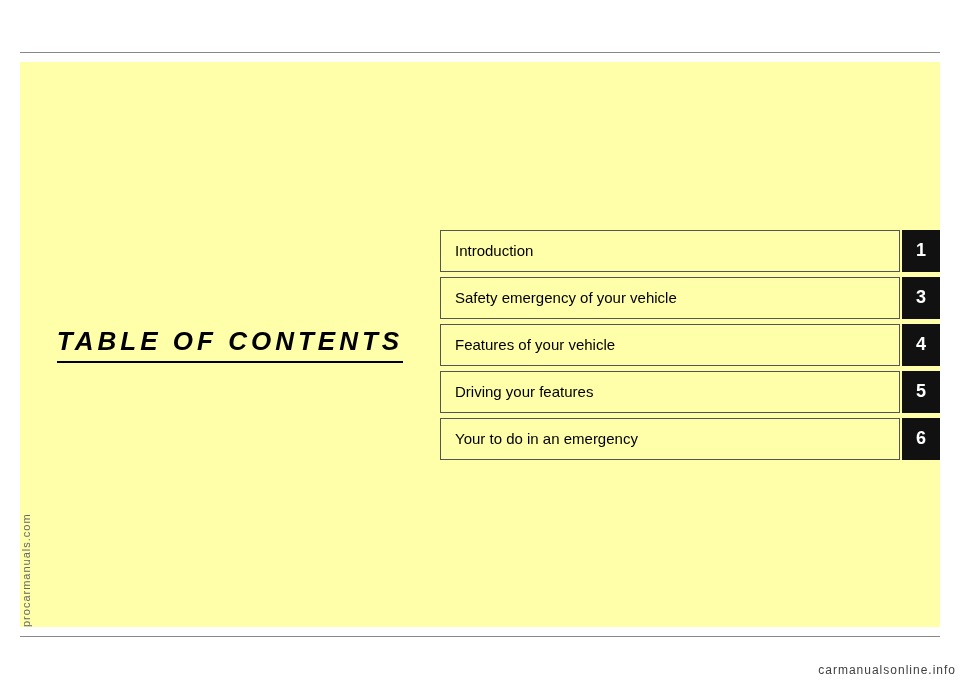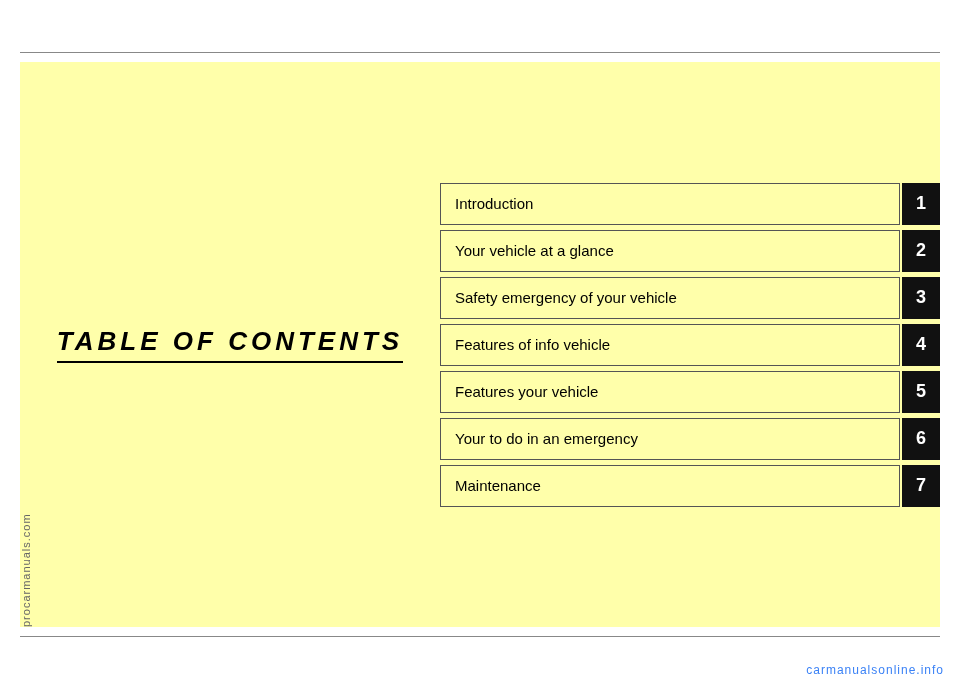--- a/index.html
+++ b/index.html
@@ -115,23 +115,23 @@
       align-items: center;
       justify-content: center;
       font-size: 18px;
       font-weight: bold;
       margin-left: 2px;
     }
 
     .footer-brand {
       position: absolute;
       bottom: 12px;
-      right: 16px;
+      right: 4px;
       font-size: 12px;
-      color: #3b82f6;
+      color: #404040;
       letter-spacing: 1px;
     }
   </style>
 </head>
 <body>
 
 <div class="top-line"></div>
 <div class="bottom-line"></div>
 
 <div class="main-content">
@@ -140,39 +140,31 @@
     <div class="title-text">TABLE OF CONTENTS</div>
   </div>
 
   <div class="right-panel">
 
   <div class="toc-row">
         <div class="toc-label">Introduction</div>
         <div class="toc-number">1</div>
       </div>
       <div class="toc-row">
-        <div class="toc-label">Your vehicle at a glance</div>
-        <div class="toc-number">2</div>
-      </div>
-      <div class="toc-row">
         <div class="toc-label">Safety emergency of your vehicle</div>
         <div class="toc-number">3</div>
       </div>
       <div class="toc-row">
-        <div class="toc-label">Features of info vehicle</div>
+        <div class="toc-label">Features of your vehicle</div>
         <div class="toc-number">4</div>
       </div>
       <div class="toc-row">
-        <div class="toc-label">Features your vehicle</div>
+        <div class="toc-label">Driving your features</div>
         <div class="toc-number">5</div>
       </div>
       <div class="toc-row">
         <div class="toc-label">Your to do in an emergency</div>
         <div class="toc-number">6</div>
-      </div>
-      <div class="toc-row">
-        <div class="toc-label">Maintenance</div>
-        <div class="toc-number">7</div>
       </div>
     </div>
 </div>
 
 <div class="footer-brand">carmanualsonline.info</div>
 
 </body></html>

